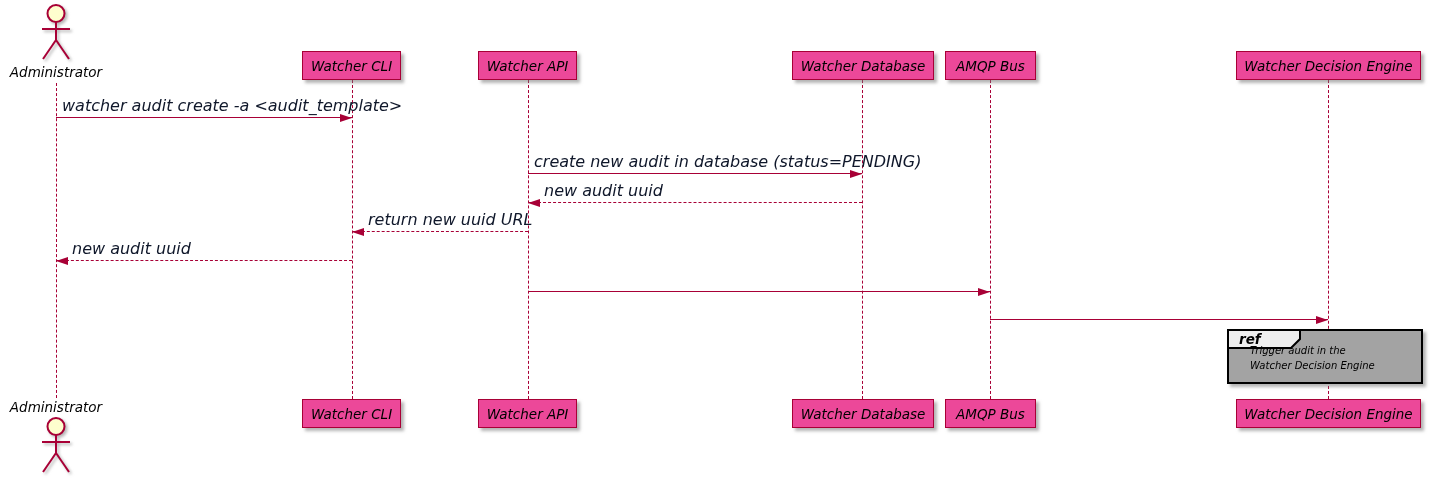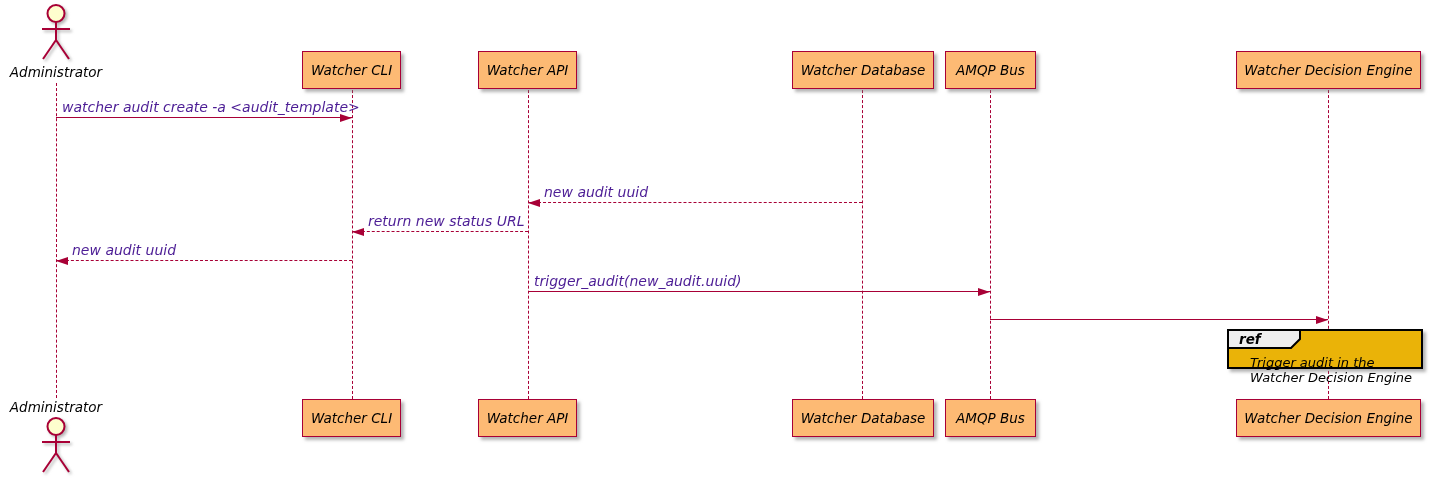--- a/index.html
+++ b/index.html
@@ -20,22 +20,22 @@
   
   .lifeline {
     position: absolute;
     width: 0;
     border-left: 1px dashed #a80036;
   }
 
   
   .pbox {
     position: absolute;
-    height: 38px;
-    background: #fdba74;
+    height: 29px;
+    background: #ec4899;
     border: 1.6px solid #a80036;
     box-shadow: 3px 3px 3px rgba(120,120,120,0.55);
     display: flex;
     align-items: center;
     justify-content: center;
     font-size: 13.5px;
     white-space: nowrap;
     padding: 0 8px;
   }
 
@@ -60,52 +60,52 @@
   .msg .msg-line {
     position: absolute;
     left: 0; right: 0; bottom: 0;
     border-top: 1.4px solid #a80036;
   }
   .msg.dashed .msg-line { border-top-style: dashed; border-top-width: 1.2px; }
   .msg .msg-label {
     position: absolute;
     bottom: 3px;
     left: 6px;
-    font-size: 14px;
-    white-space: nowrap;
-    color: #4c1d95;
+    font-size: 16px;
+    white-space: nowrap;
+    color: #0f172a;
   }
   .msg.left .msg-label { left: 16px; margin-top: 28px; }
   .msg .arrowhead {
     position: absolute;
     bottom: -4.3px;
     width: 0; height: 0;
     border-top: 4.5px solid transparent;
     border-bottom: 4.5px solid transparent;
   }
   .msg.right .arrowhead { right: 0; border-left: 12px solid #a80036; }
   .msg.left  .arrowhead { left: 0;  border-right: 12px solid #a80036; }
 
   
   .ref-box {
     position: absolute;
     left: 1227px; top: 329px;
-    width: 196px; height: 40px;
-    background: #eab308;
+    width: 196px; height: 55px;
+    background: #a3a3a3;
     border: 2px solid #000000;
     box-shadow: 3px 3px 3px rgba(120,120,120,0.55);
   }
   .ref-tag {
     position: absolute;
     left: -2px; top: -2px;
   }
   .ref-body {
     position: absolute;
-    left: 21px; top: 24px;
-    font-size: 13px;
+    left: 21px; top: 12px;
+    font-size: 10px;
     line-height: 15px;
     white-space: nowrap;
   }
 </style>
 </head>
 <body>
 
 <div class="canvas">
 
   <div class="lifeline" style="left:56px;  top:83px; height:315px;"></div>
@@ -145,41 +145,45 @@
   <div class="pbox" style="left:945px; top:399px; width:91px;">AMQP Bus</div>
   <div class="pbox" style="left:1236px; top:399px; width:185px;">Watcher Decision Engine</div>
 
   <div class="msg right solid" style="left:56px; width:296px; top:97px;">
     <span class="msg-label">watcher audit create -a &lt;audit_template&gt;</span>
     <div class="msg-line"></div>
     <div class="arrowhead"></div>
   </div>
 
 
+  <div class="msg right solid" style="left:528px; width:334px; top:153px;">
+    <span class="msg-label">create new audit in database (status=PENDING)</span>
+    <div class="msg-line"></div>
+    <div class="arrowhead"></div>
+  </div>
 
   <div class="msg left dashed" style="left:528px; width:334px; top:182px;">
     <span class="msg-label">new audit uuid</span>
     <div class="msg-line"></div>
     <div class="arrowhead"></div>
   </div>
 
   <div class="msg left dashed" style="left:352px; width:176px; top:211px;">
-    <span class="msg-label">return new status URL</span>
+    <span class="msg-label">return new uuid URL</span>
     <div class="msg-line"></div>
     <div class="arrowhead"></div>
   </div>
 
   <div class="msg left dashed" style="left:56px; width:296px; top:240px;">
     <span class="msg-label">new audit uuid</span>
     <div class="msg-line"></div>
     <div class="arrowhead"></div>
   </div>
 
   <div class="msg right solid" style="left:528px; width:462px; top:271px;">
-    <span class="msg-label">trigger_audit(new_audit.uuid)</span>
     <div class="msg-line"></div>
     <div class="arrowhead"></div>
   </div>
 
   <div class="msg right solid" style="left:990px; width:338px; top:299px;">
     <div class="msg-line"></div>
     <div class="arrowhead"></div>
   </div>
 
   <div class="ref-box">

